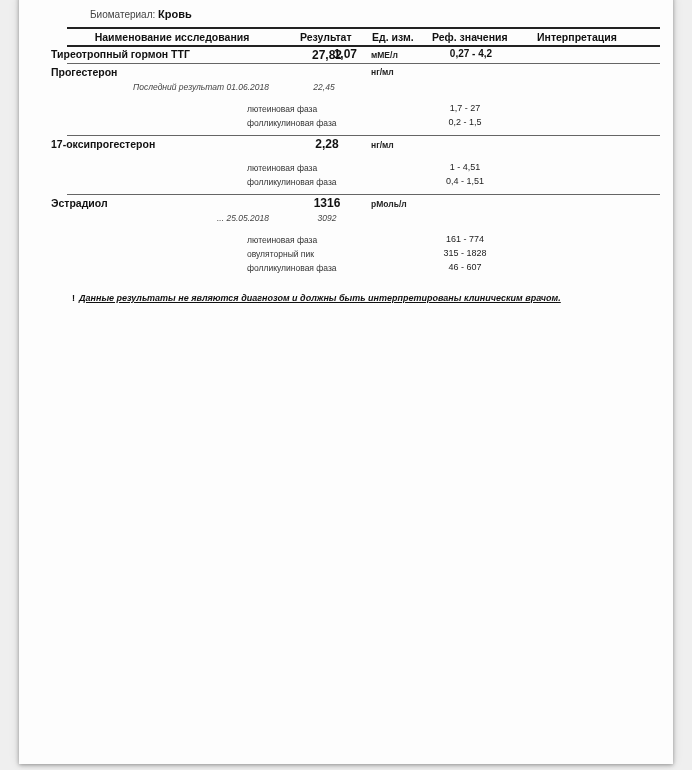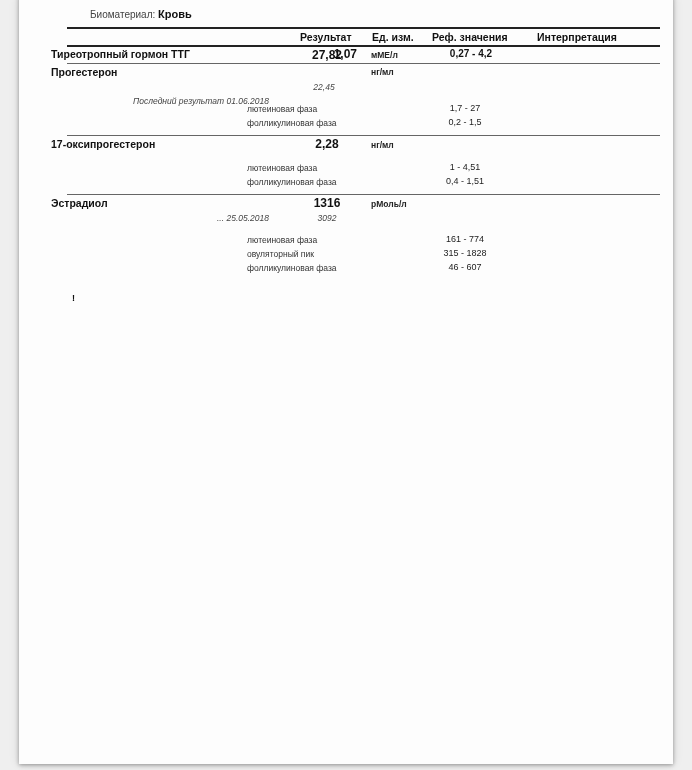--- a/index.html
+++ b/index.html
@@ -39,39 +39,40 @@
 <body>
 
 <div class="page">
 
   <div class="abs biomat">
     <span>Биоматериал:</span>
     <b>Кровь</b>
   </div>
 
   <div class="hline thick" style="top:31px;"></div>
+  <div class="abs hdr" style="left:58px;width:190px;text-align:center;">Наименование исследования</div>
   <div class="abs hdr" style="left:281px;">Результат</div>
   <div class="abs hdr" style="left:353px;">Ед. изм.</div>
   <div class="abs hdr" style="left:413px;">Реф. значения</div>
   <div class="abs hdr" style="left:518px;">Интерпретация</div>
   <div class="hline thick" style="top:49px;"></div>
 
   <div>
     <div class="abs name" style="left:32px;top:52px;">Тиреотропный гормон ТТГ</div>
     <div class="abs result" style="left:278px;top:51px;text-align:right;">1,07</div>
     <div class="abs unit" style="left:352px;top:54px;">мME/л</div>
     <div class="abs ref-main" style="left:407px;top:52px;">0,27 - 4,2</div>
   </div>
   <div class="hline thin" style="top:67px;"></div>
 
   <div>
     <div class="abs name" style="left:32px;top:70px;">Прогестерон</div>
     <div class="abs result" style="left:278px;top:52px;">27,82</div>
     <div class="abs unit" style="left:352px;top:71px;">нг/мл</div>
-    <div class="abs prev-label" style="left:80px;top:100px;width:170px;">Последний результат 01.06.2018</div>
+    <div class="abs prev-label" style="left:80px;top:86px;width:170px;">Последний результат 01.06.2018</div>
     <div class="abs prev-val" style="left:275px;top:86px;">22,45</div>
     <div class="abs phase" style="left:228px;top:108px;">лютеиновая фаза</div>
     <div class="abs range" style="left:406px;top:107px;">1,7 - 27</div>
     <div class="abs phase" style="left:228px;top:122px;">фолликулиновая фаза</div>
     <div class="abs range" style="left:406px;top:121px;">0,2 - 1,5</div>
   </div>
   <div class="hline thin" style="top:139px;"></div>
 
   <div>
     <div class="abs name" style="left:32px;top:142px;">17-оксипрогестерон</div>
@@ -92,14 +93,15 @@
     <div class="abs prev-val" style="left:278px;top:217px;">3092</div>
     <div class="abs phase" style="left:228px;top:239px;">лютеиновая фаза</div>
     <div class="abs range" style="left:406px;top:238px;">161 - 774</div>
     <div class="abs phase" style="left:228px;top:253px;">овуляторный пик</div>
     <div class="abs range" style="left:406px;top:252px;">315 - 1828</div>
     <div class="abs phase" style="left:228px;top:267px;">фолликулиновая фаза</div>
     <div class="abs range" style="left:406px;top:266px;">46 - 607</div>
   </div>
 
   <div class="abs" style="left:53px;top:297px;font-size:9px;font-weight:bold;">!</div>
+  <div class="abs disclaimer" style="left:60px;">Данные результаты не являются диагнозом и должны быть интерпретированы клиническим врачом.</div>
 
 </div>
 
 </body></html>

